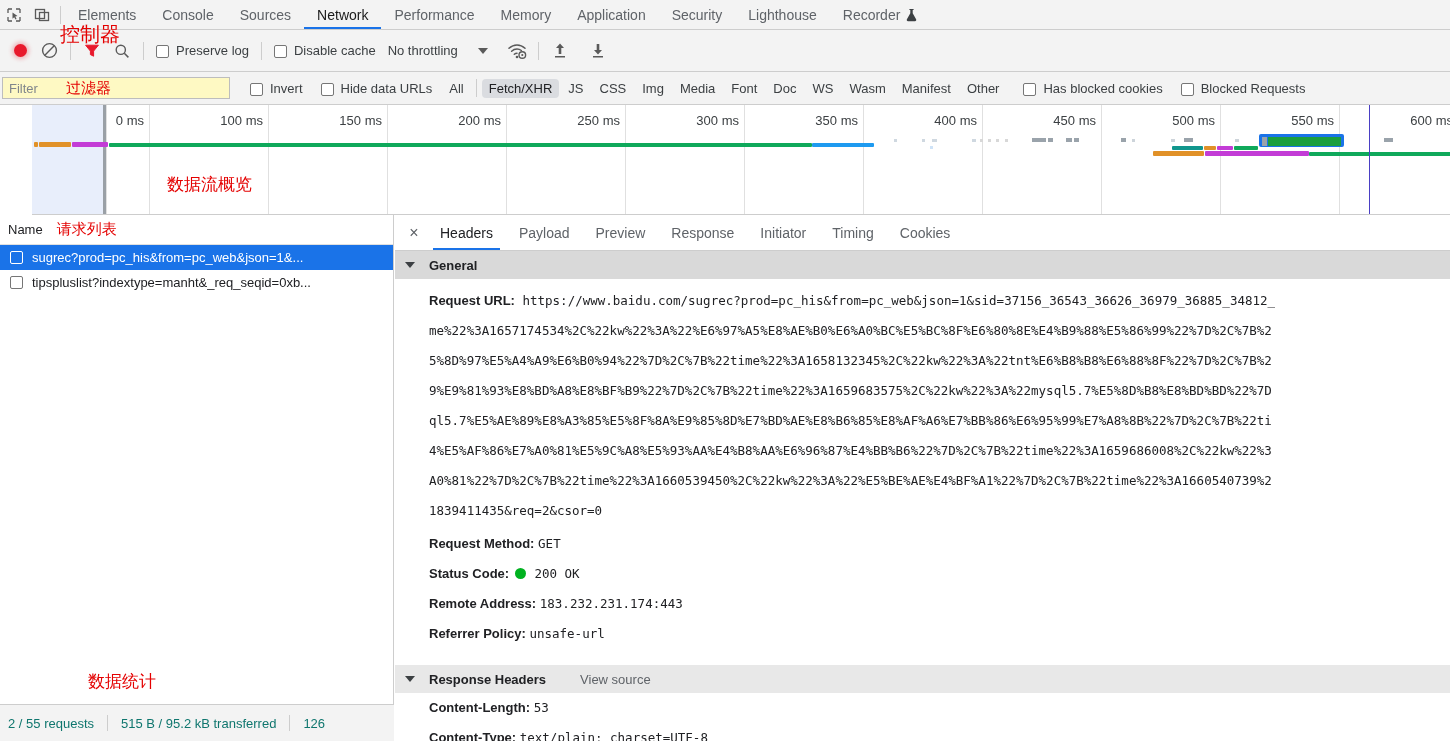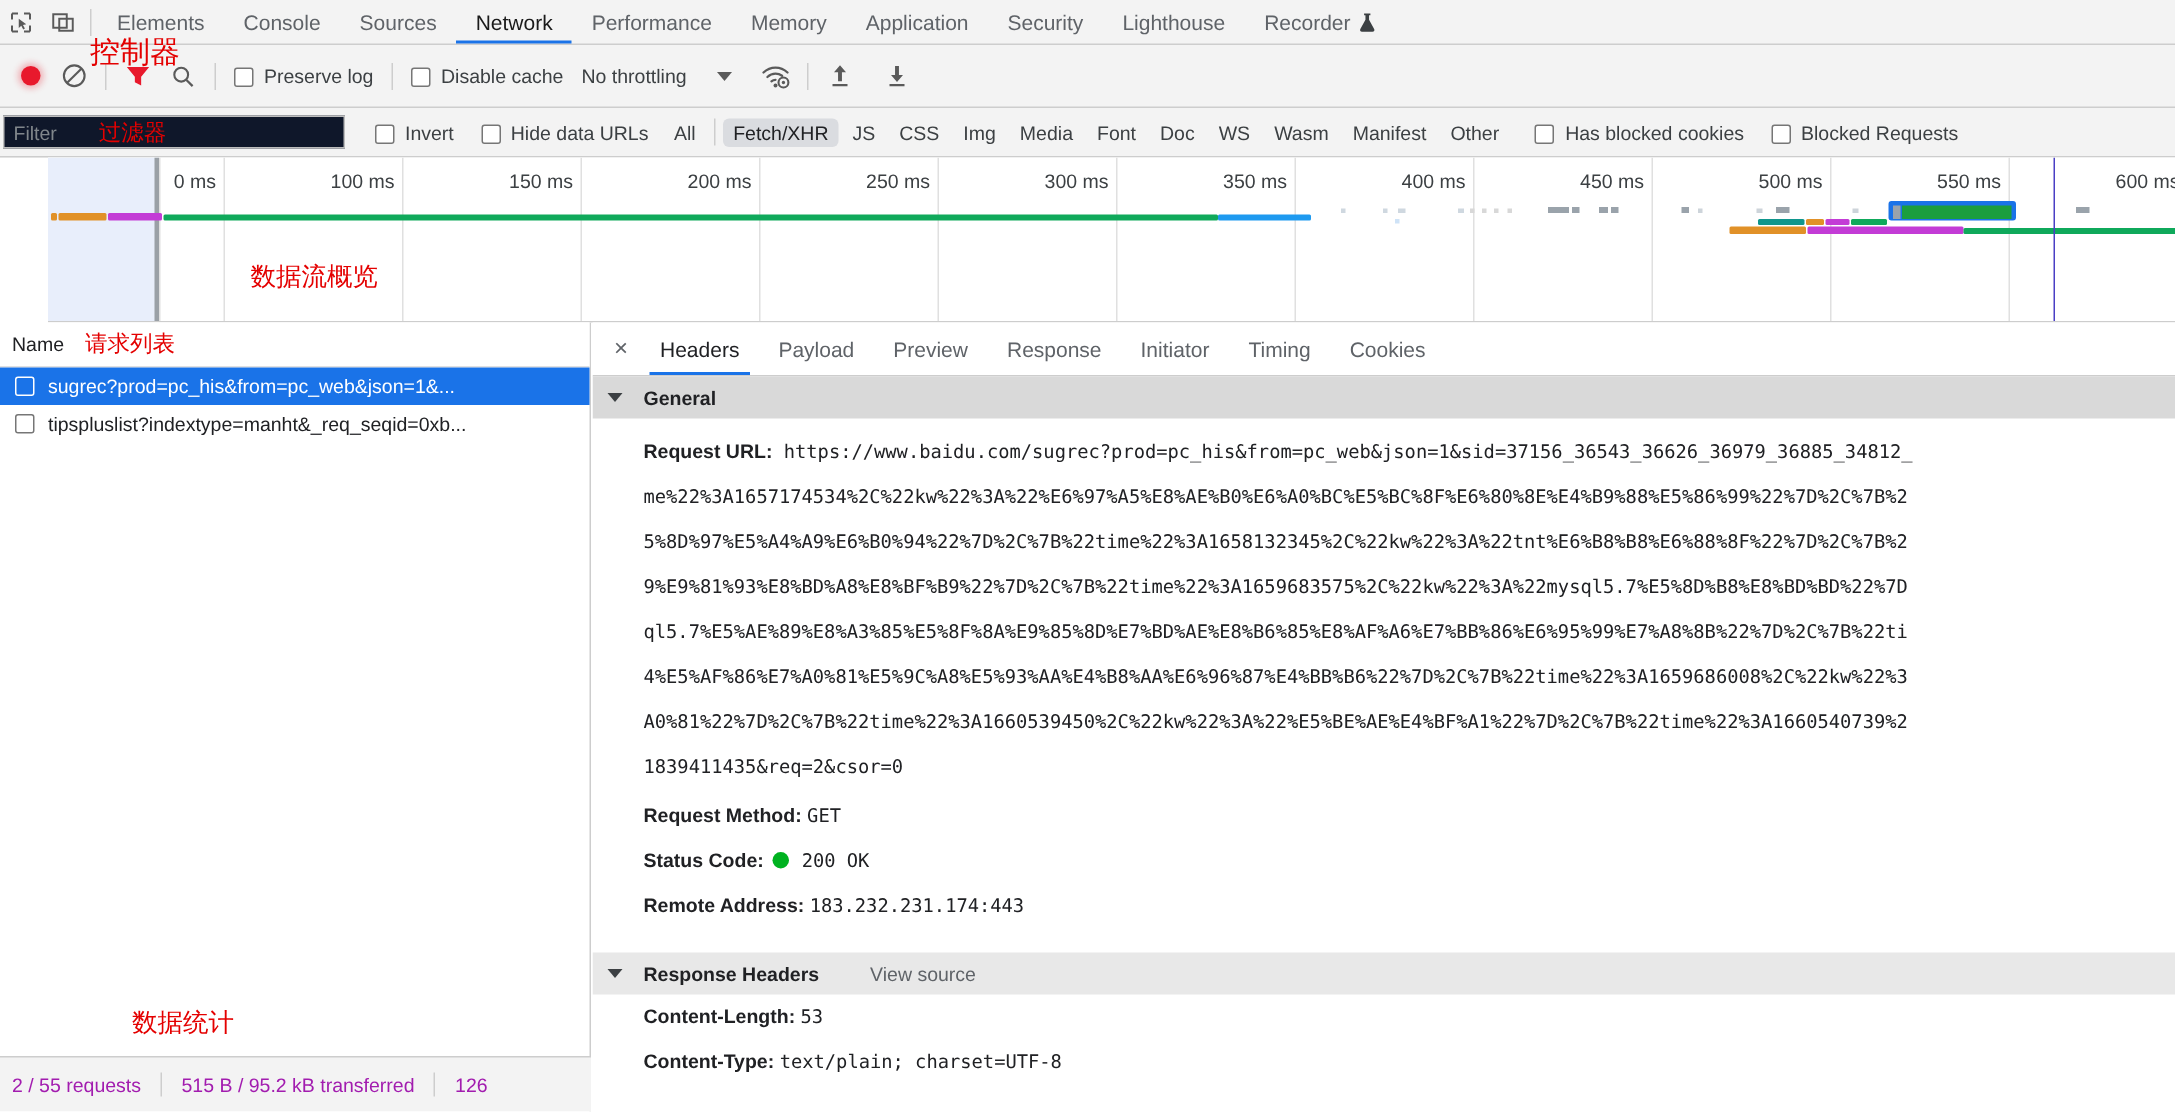--- a/index.html
+++ b/index.html
@@ -75,21 +75,21 @@
     margin: 0 14px 0 20px; flex:none;
   }
 
   
   .toolbar2 {
     position: absolute; left: 0; top: 72px; width: 1450px; height: 33px;
     background: #f3f3f3; border-bottom: 1px solid #cdcdcd;
     display: flex; align-items: center;
   }
   .filterbox {
-    width: 228px; height: 22px; background: #0f172a; border: 1px solid #bdbdbd;
+    width: 228px; height: 22px; background: #fef9c3; border: 1px solid #bdbdbd;
     margin-left: 2px; display: flex; align-items: center; padding: 0 6px;
     font-size: 13px; color: #80868b; flex:none; position: relative;
   }
   .cjk-note { color: #e40000; font-family: "DejaVu Sans", sans-serif; }
   .ftype {
     font-size: 13px; color: #3c4043; padding: 2px 7px; border-radius: 4px;
     white-space: nowrap; flex:none; margin: 0 1px;
   }
   .ftype.sel { background: #dadce0; color: #202124; }
 
@@ -141,21 +141,21 @@
   }
   .req-row.sel { background:#1a73e8; color:#fff; }
   .req-row.sel .cbx { border-color:#fff; background:transparent; }
   .lp-note {
     position:absolute; left:88px; top:455px; font-size:17px; color:#e40000;
     font-family:"DejaVu Sans", sans-serif;
   }
   .statusbar {
     position:absolute; left:0; bottom:0; width:394px; height:37px;
     border-top:1px solid #cdcdcd; background:#f3f3f3;
-    display:flex; align-items:center; font-size:13px; color:#a21caf;
+    display:flex; align-items:center; font-size:13px; color:#0f766e;
     padding-left:8px; gap:0; overflow:hidden; white-space:nowrap;
   }
   .sb-sep { width:1px; height:16px; background:#cdcdcd; margin:0 13px; flex:none; }
 
   
   .rightpanel {
     position:absolute; left:395px; top:215px; width:1055px; height:526px;
     background:#fff; overflow:hidden;
   }
   .rp-tabs {
@@ -493,20 +493,24 @@
     </div>
     <div class="kv">
       <b>Status Code:</b>
       <span class="green-dot"></span>
       <span class="mono">200  OK</span>
     </div>
     <div class="kv">
       <b>Remote Address:</b>
       <span class="mono">183.232.231.174:443</span>
     </div>
+    <div class="kv">
+      <b>Referrer Policy:</b>
+      <span class="mono">unsafe-url</span>
+    </div>
 
     <div style="height:16px"></div>
 
     <div class="sect-head" style="background:#e8e8e8">
       <span class="tri"></span>
       <span>Response Headers</span>
       <span class="view-src">View source</span>
     </div>
     <div class="kv">
       <b>Content-Length:</b>

